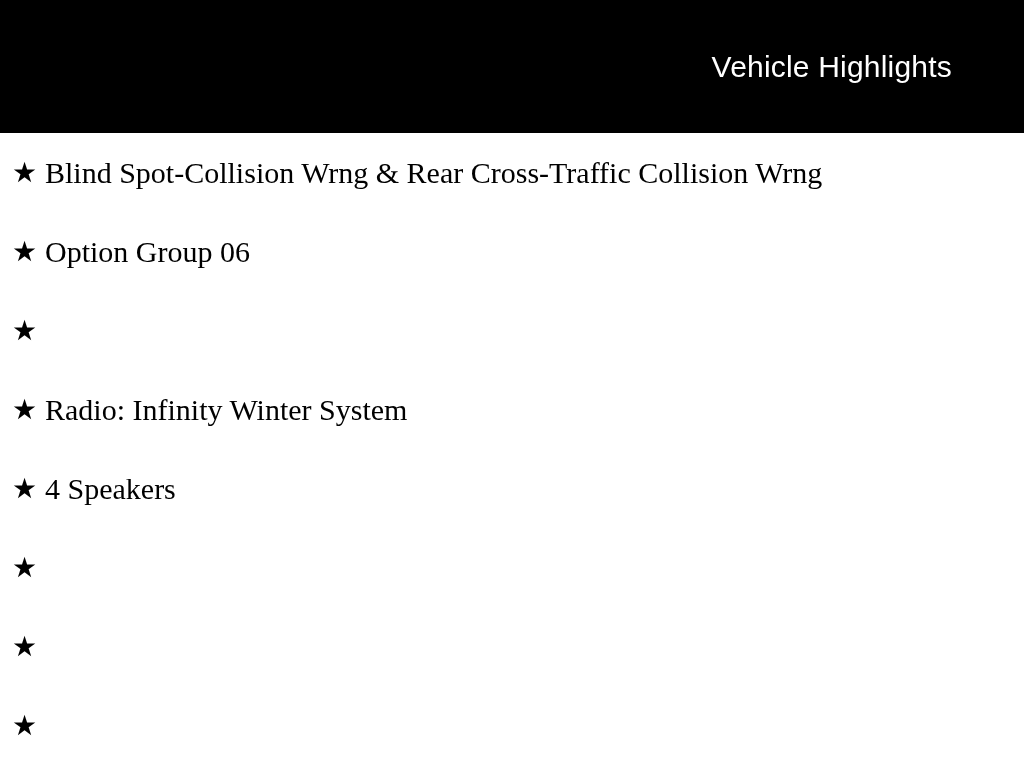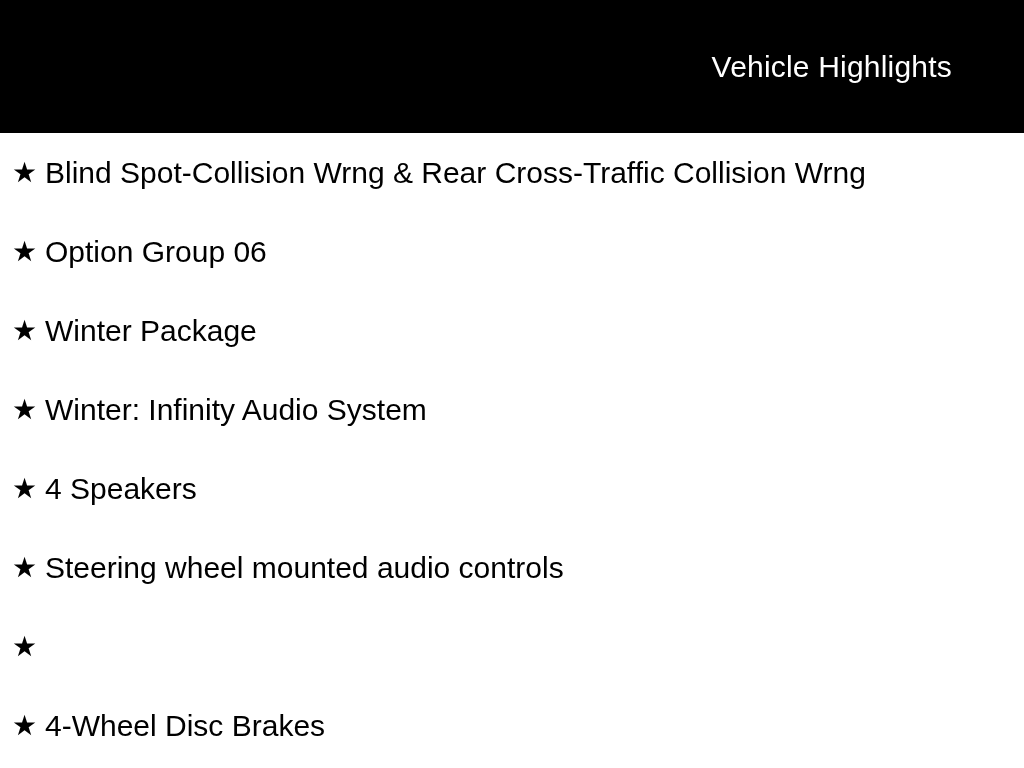--- a/index.html
+++ b/index.html
@@ -43,54 +43,52 @@
   .star {
     display: inline-block;
     width: 33px;
     font-size: 28px;
     line-height: 1;
     color: #000000;
     flex: 0 0 33px;
   }
   .item-label {
     white-space: nowrap;
+    font-family: Liberation Serif, serif;
   }
 </style>
 </head>
 <body>
 
 <div class="header">
   <span class="header-title">Vehicle Highlights</span>
 </div>
 
 <ul class="highlights-list">
   <li class="highlight-item">
     <span class="star">★</span>
     <span class="item-label">Blind Spot-Collision Wrng &amp; Rear Cross-Traffic Collision Wrng</span>
   </li>
   <li class="highlight-item">
     <span class="star">★</span>
     <span class="item-label">Option Group 06</span>
   </li>
   <li class="highlight-item">
     <span class="star">★</span>
-    <span class="item-label">Winter Package</span>
   </li>
   <li class="highlight-item">
     <span class="star">★</span>
-    <span class="item-label">Winter: Infinity Audio System</span>
+    <span class="item-label">Radio: Infinity Winter System</span>
   </li>
   <li class="highlight-item">
     <span class="star">★</span>
     <span class="item-label">4 Speakers</span>
   </li>
   <li class="highlight-item">
     <span class="star">★</span>
-    <span class="item-label">Steering wheel mounted audio controls</span>
   </li>
   <li class="highlight-item">
     <span class="star">★</span>
   </li>
   <li class="highlight-item">
     <span class="star">★</span>
-    <span class="item-label">4-Wheel Disc Brakes</span>
   </li>
 </ul>
 
 </body></html>

